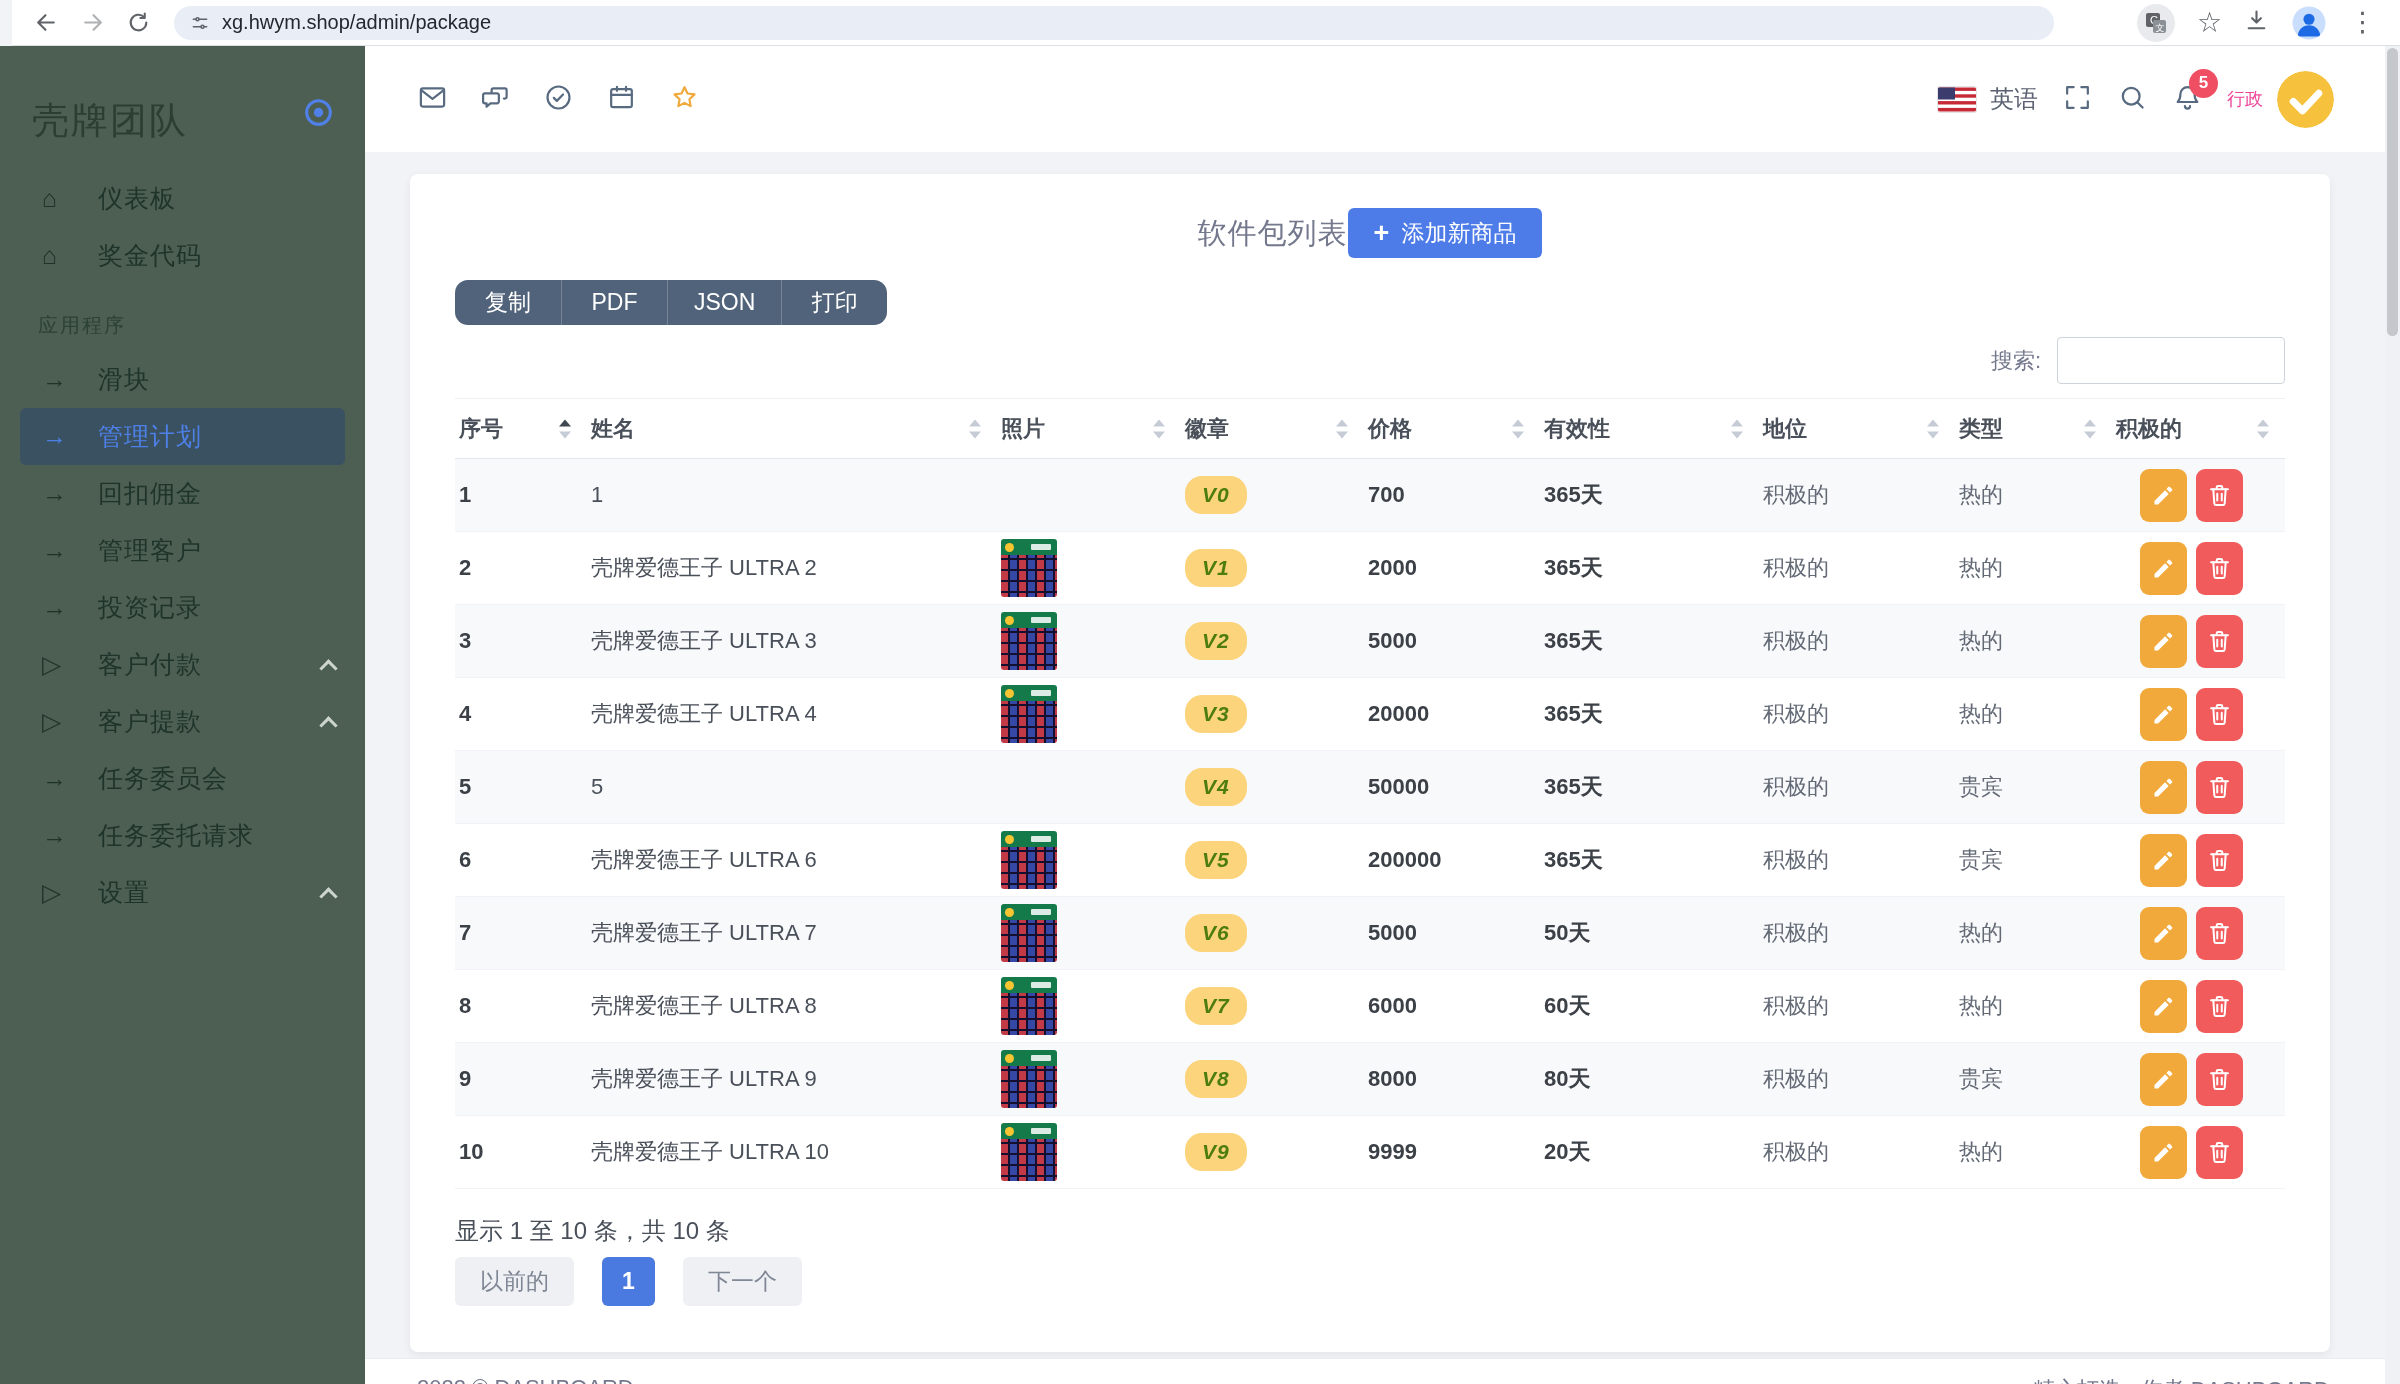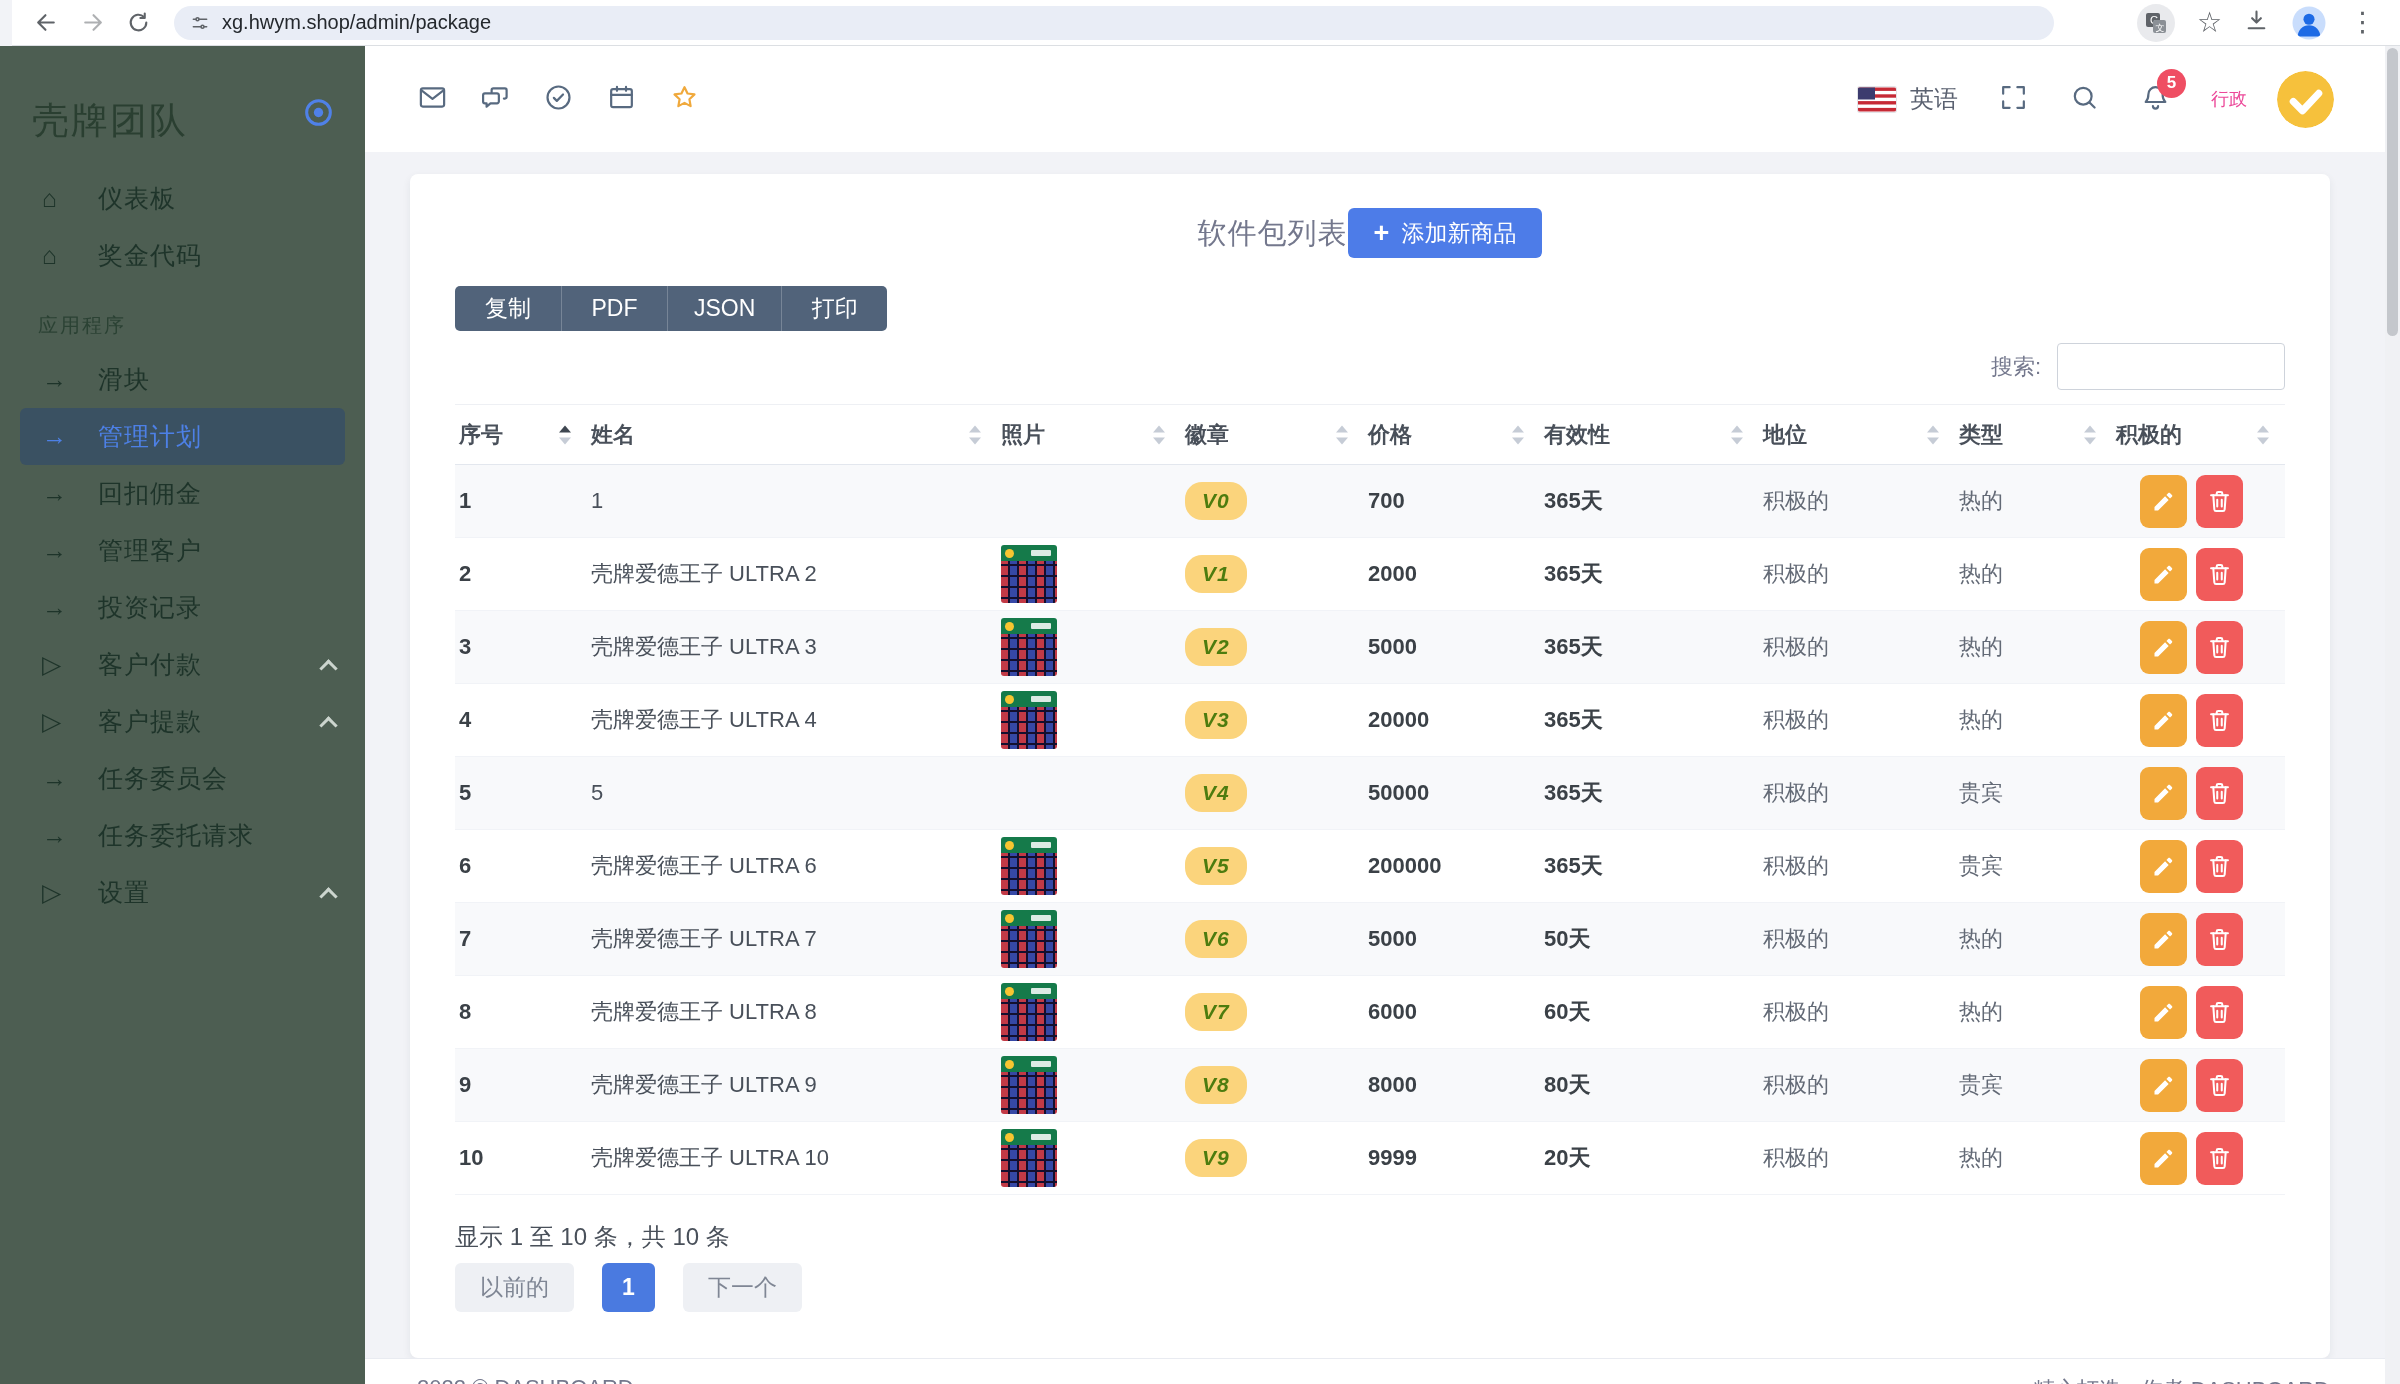--- a/index.html
+++ b/index.html
@@ -42,38 +42,38 @@
     transform:rotate(-135deg);margin-top:8px}
   .side-item.active{background:#3a5162;border-radius:6px;margin:0 20px;padding:0 12px 0 22px;color:#4d80e6}
   .side-item.active .si-icon{color:#4d80e6}
   .side-section{margin:28px 0 12px;padding-left:38px;font-size:20px;color:#2b4234;letter-spacing:2px}
 
   
   .topbar{height:106px;background:#fff;display:flex;align-items:center;padding:0 66px 0 52px}
   .left-icons{display:flex;gap:32px;align-items:center}
   svg.hic{width:31px;height:31px;stroke:#586a80;fill:none;stroke-width:1.7;stroke-linecap:round;stroke-linejoin:round}
   svg.hic.star{stroke:#f0a93c}
-  .right-cluster{margin-left:auto;display:flex;align-items:center;gap:40px}
+  .right-cluster{margin-left:auto;display:flex;align-items:center;gap:24px}
   .lang{display:flex;align-items:center;gap:14px;font-size:24px;color:#5a6170}
   .flag{width:38px;height:25px;border-radius:2px;overflow:hidden;box-shadow:0 0 0 1px #e2e4e8}
   .bell-wrap{position:relative}
   .badge-count{position:absolute;top:-13px;right:-15px;width:29px;height:29px;border-radius:50%;background:#ef4e63;
     color:#fff;font-size:17px;display:flex;align-items:center;justify-content:center;font-weight:700}
   .role{font-size:18px;color:#ec4899;margin-right:-10px}
   .avatar{width:57px;height:57px;border-radius:50%;overflow:hidden}
 
   
   .card{margin:22px 70px 0 45px;background:#fff;border-radius:8px;box-shadow:0 3px 8px rgba(30,40,60,.07);
     padding:34px 45px 46px}
   .card-head{display:flex;align-items:flex-start;justify-content:center}
   .page-title{font-size:29px;font-weight:500;color:#74788d;letter-spacing:1px;margin-top:6px}
   .btn-add{height:50px;padding:0 26px;background:#4d7ce8;color:#fff;border:none;border-radius:6px;font-size:23px;
     display:flex;align-items:center;gap:12px;cursor:pointer}
   .btn-add .plus{font-size:27px;font-weight:700;line-height:1}
-  .export-group{margin-top:28px;display:inline-flex;border-radius:5px;overflow:hidden}
+  .export-group{margin-top:22px;display:inline-flex;border-radius:13px;overflow:hidden}
   .btn-export{min-width:106px;height:45px;background:#51637a;color:#fff;border:none;
     border-left:1px solid rgba(255,255,255,.22);font-size:23px;padding:0 26px;cursor:pointer}
   .btn-export:first-child{border-left:none}
   .search-row{display:flex;justify-content:flex-end;align-items:center;gap:16px;margin-top:12px}
   .search-row label{font-size:22px;color:#74788d}
   .search-input{width:228px;height:47px;border:1px solid #ced3db;border-radius:4px;background:#fff;font-size:22px;
     padding:0 12px;color:#343a40;outline:none}
 
   
   table{width:100%;border-collapse:collapse;margin-top:14px;table-layout:fixed}

